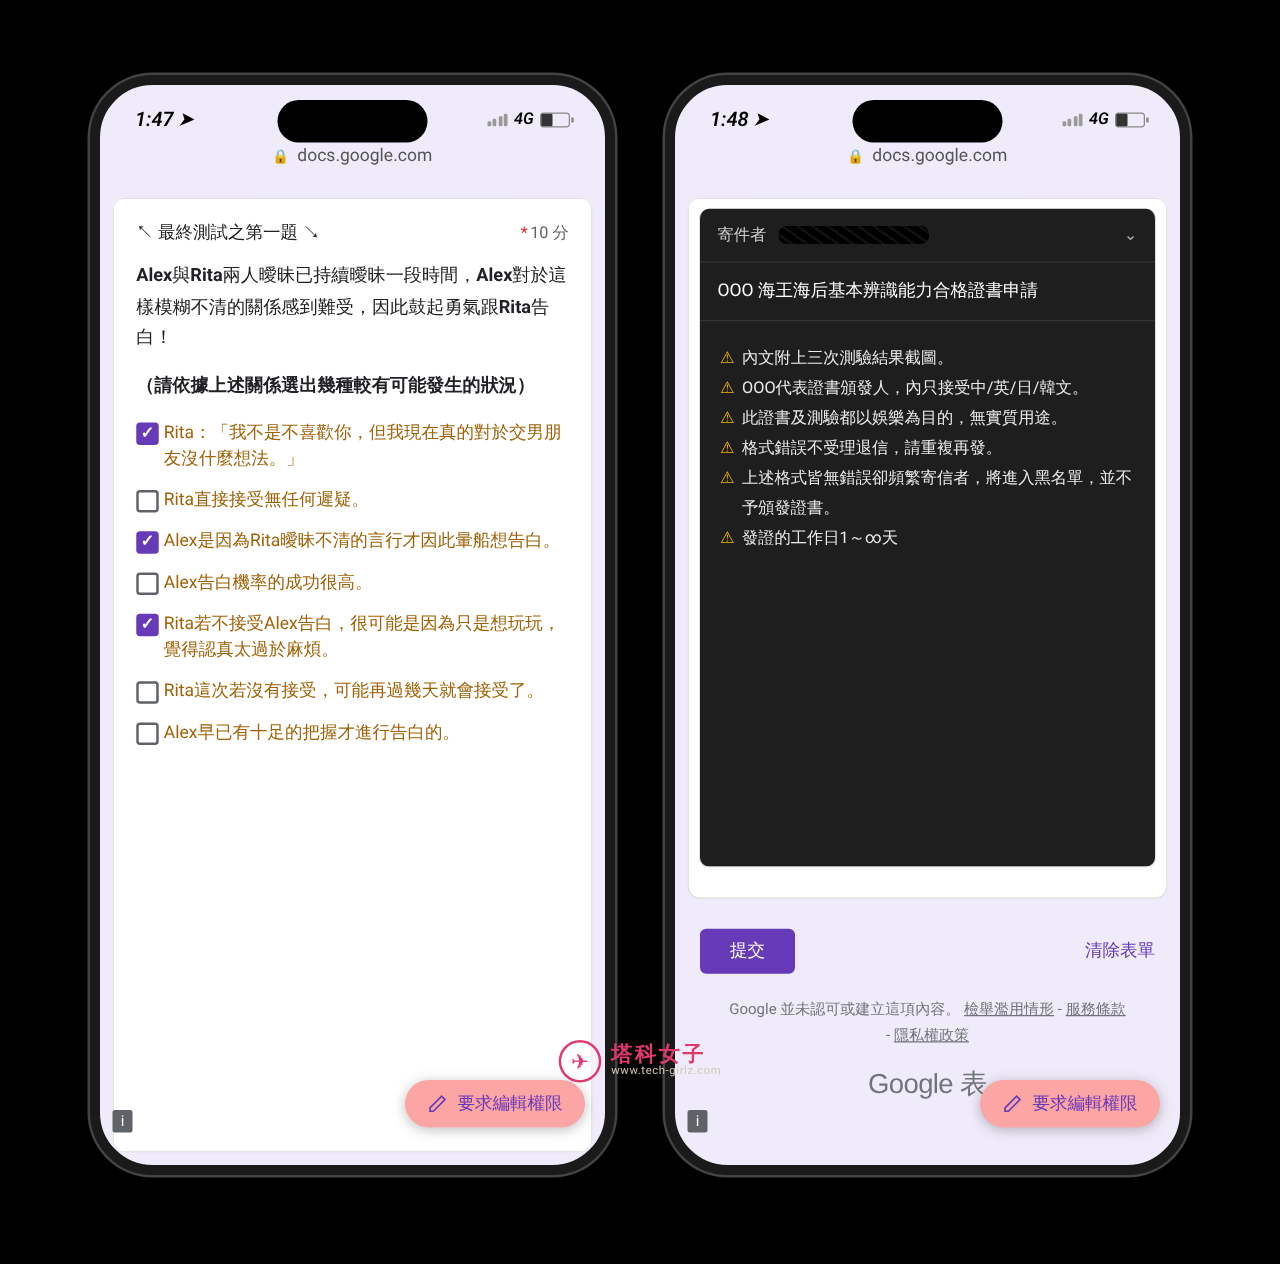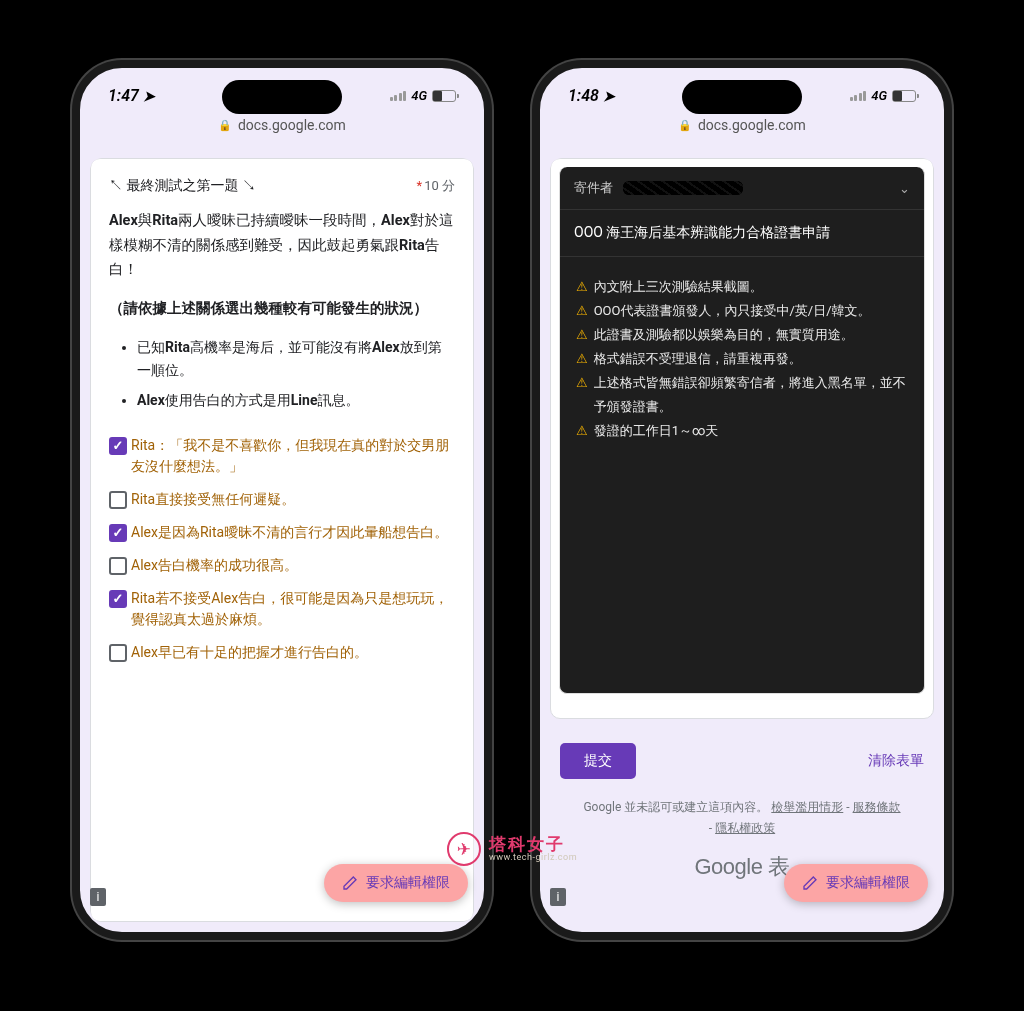--- a/index.html
+++ b/index.html
@@ -298,44 +298,44 @@
 
   <div class="content">
     <div class="form-card">
       <div class="q-header">
         <span class="q-title">↖ 最終測試之第一題 ↘</span>
         <span class="q-points"><span class="star">*</span><span>10 分</span></span>
       </div>
       <div class="q-body">
         <p><strong>Alex</strong>與<strong>Rita</strong>兩人曖昧已持續曖昧一段時間，<strong>Alex</strong>對於這樣模糊不清的關係感到難受，因此鼓起勇氣跟<strong>Rita</strong>告白！</p>
         <p><strong>（請依據上述關係選出幾種較有可能發生的狀況）</strong></p>
-        <ul>
-          <li>已知<strong>Rita</strong>高機率是海后，並可能沒有將<strong>Alex</strong>放到第一順位。</li>
-          <li><strong>Alex</strong>使用告白的方式是用<strong>Line</strong>訊息。</li>
-        </ul>
         <div class="options">
           <label class="opt">
             <span class="checkbox checked"></span>
             <span>Rita：「我不是不喜歡你，但我現在真的對於交男朋友沒什麼想法。」</span>
           </label>
           <label class="opt">
             <span class="checkbox"></span>
             <span>Rita直接接受無任何遲疑。</span>
           </label>
           <label class="opt">
             <span class="checkbox checked"></span>
             <span>Alex是因為Rita曖昧不清的言行才因此暈船想告白。</span>
           </label>
           <label class="opt">
             <span class="checkbox"></span>
             <span>Alex告白機率的成功很高。</span>
           </label>
           <label class="opt">
             <span class="checkbox checked"></span>
             <span>Rita若不接受Alex告白，很可能是因為只是想玩玩，覺得認真太過於麻煩。</span>
+          </label>
+          <label class="opt">
+            <span class="checkbox"></span>
+            <span>Rita這次若沒有接受，可能再過幾天就會接受了。</span>
           </label>
           <label class="opt">
             <span class="checkbox"></span>
             <span>Alex早已有十足的把握才進行告白的。</span>
           </label>
         </div>
       </div>
     </div>
   </div>
 

